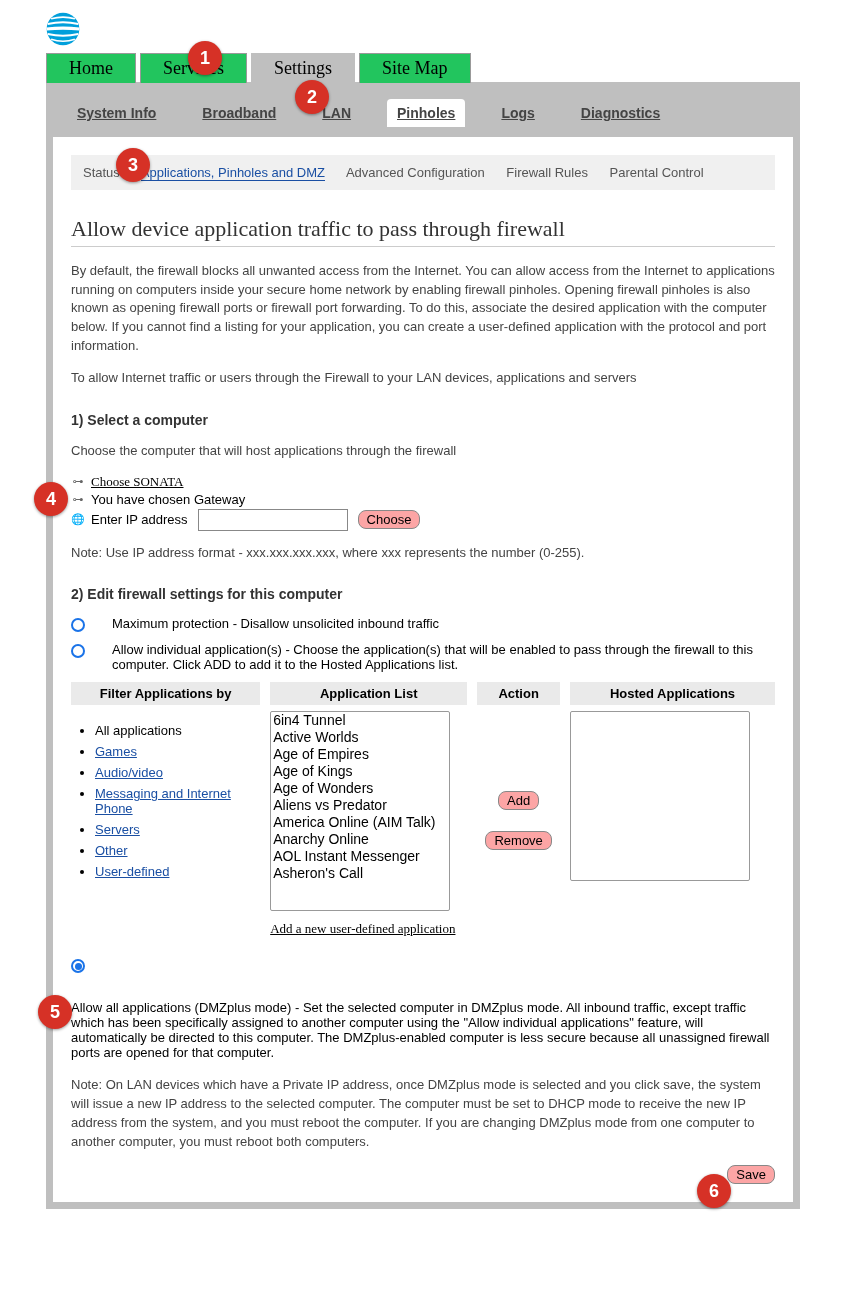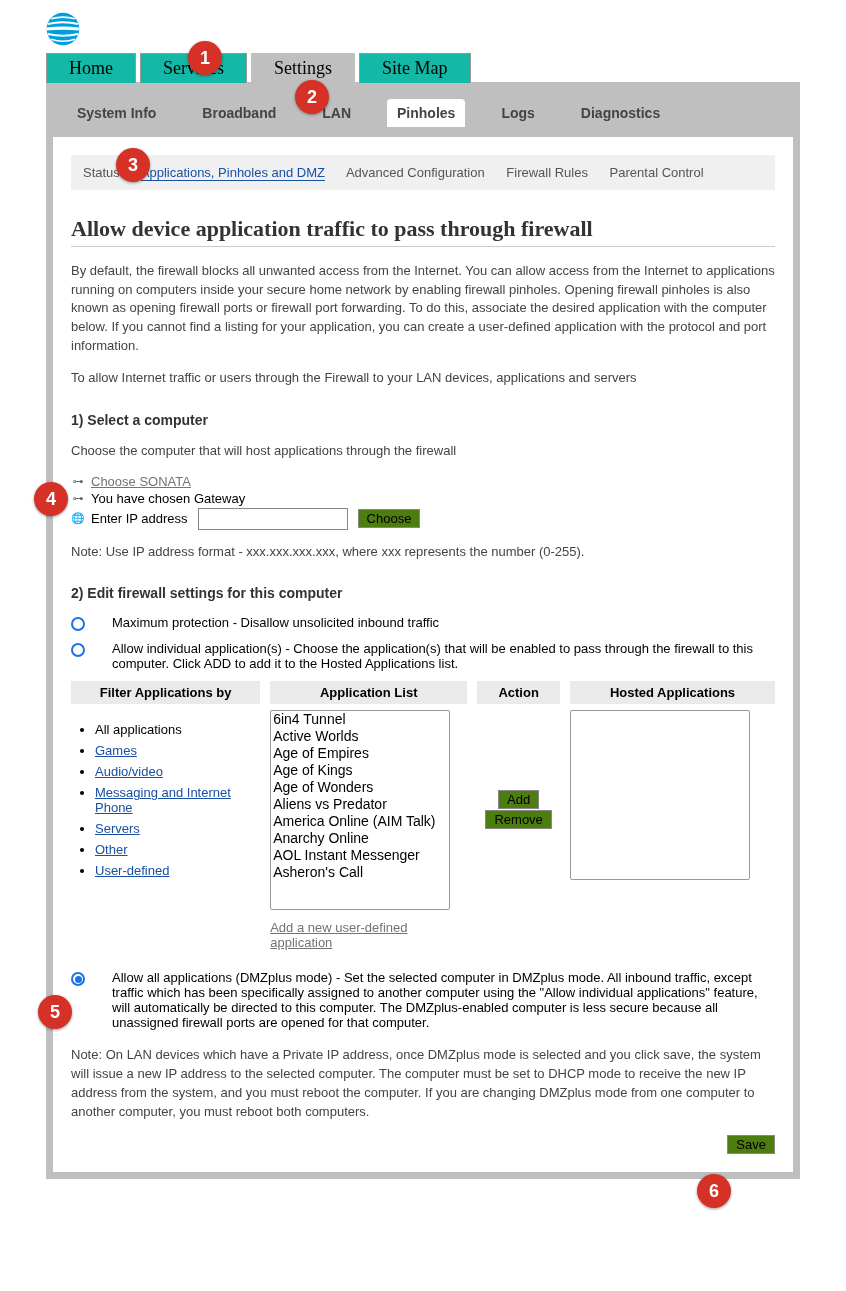--- a/index.html
+++ b/index.html
@@ -20,21 +20,21 @@
     margin-left: 46px;
     position: relative;
     z-index: 2;
   }
   .main-tab {
     border: 1px solid #999;
     border-bottom: none;
     padding: 4px 22px;
     font-family: "Times New Roman", serif;
     font-size: 18px;
-    background: #14b8a6;
+    background: #22c55e;
     margin-right: 4px;
     cursor: pointer;
   }
   .main-tab.active {
     background: #bfbfbf;
     border-color: #bfbfbf;
   }
   .outer-frame {
     margin: 0 46px 0 46px;
     border: 7px solid #bfbfbf;
@@ -47,20 +47,21 @@
     padding: 10px 14px;
     background: #bfbfbf;
     gap: 26px;
     font-weight: bold;
     font-size: 14px;
     color: #444;
   }
   .sub-tab {
     padding: 6px 10px;
     cursor: pointer;
+    text-decoration: underline;
   }
   .sub-tab.active {
     background: #fff;
     border-radius: 4px 4px 0 0;
   }
   .inner-content {
     background: #fff;
     padding: 18px;
   }
   .tertiary-bar {
@@ -72,41 +73,41 @@
   .tertiary-bar span {
     margin-right: 18px;
     cursor: pointer;
   }
   .tertiary-bar .t-active {
     color: #1a4fa3;
     border-bottom: 1px solid #1a4fa3;
   }
   h1.page-title {
     font-family: "Times New Roman", serif;
-    font-weight: bold;
+    font-weight: normal;
     font-size: 22px;
     color: #333;
     border-bottom: 1px solid #ccc;
     padding-bottom: 4px;
     margin-top: 26px;
   }
   p { color: #444; line-height: 1.45; }
   h3 { font-size: 14px; color: #333; margin-top: 24px; }
-  a.inline { color: #737373; text-decoration: underline; cursor: pointer; }
+  a.inline { color: #000000; text-decoration: underline; cursor: pointer; font-family: Liberation Serif, serif; }
   .computer-list { margin: 6px 0; }
   .computer-row { display:flex; align-items:center; gap:6px; margin:2px 0; }
   .net-icon { width:14px; display:inline-block; text-align:center; font-size:11px; color:#666; }
   input.ip { width:150px; height:22px; border:1px solid #888; margin:0 4px; }
   button.small-btn {
     font-family: Arial, sans-serif;
     font-size: 13px;
     padding: 1px 8px;
     border: 1px solid #888;
-    border-radius: 0;
-    background: #4d7c0f;
+    border-radius: 8px;
+    background: #fca5a5;
     cursor: pointer;
   }
   .radio-row { display:flex; align-items:flex-start; gap:27px; margin:10px 0; }
   .radio-circle {
     width:14px; height:14px; border:2px solid #1a73e8; border-radius:50%; flex-shrink:0; margin-top:2px;
     display:flex; align-items:center; justify-content:center;
   }
   .radio-circle.checked::after {
     content:""; width:7px; height:7px; background:#1a73e8; border-radius:50%;
   }
@@ -119,21 +120,21 @@
   .col1 { width:192px; }
   .col2 { width:200px; }
   .col3 { width:84px; }
   .col4 { width:208px; }
   .filter-list { padding-left:24px; margin-top:12px; }
   .filter-list li { margin:6px 0; }
   .filter-list li a { color:#1a4fa3; text-decoration:underline; cursor:pointer; }
   select.app-list {
     width:180px; height:200px; border:1px solid #999; font-size:14px; font-family:Arial,sans-serif;
   }
-  .action-btns { display:flex; flex-direction:column; gap:1px; align-items:center; margin-top:80px; }
+  .action-btns { display:flex; flex-direction:column; gap:21px; align-items:center; margin-top:80px; }
   select.hosted { width:180px; height:170px; border:1px solid #999; }
   .add-link { margin-top:10px; }
   .note { color:#444; line-height:1.45; margin-top:16px; }
   .save-row { text-align:right; margin-top:10px; }
   .marker {
     position:absolute; width:34px; height:34px; border-radius:50%;
     background:#d63126; color:#fff; font-weight:bold; font-size:18px;
     display:flex; align-items:center; justify-content:center;
     font-family: Arial, sans-serif;
     box-shadow: 0 1px 3px rgba(0,0,0,0.4);
@@ -273,21 +274,21 @@
         <div class="action-btns">
           <button class="small-btn">Add</button>
           <button class="small-btn">Remove</button>
         </div>
       </div>
       <div class="col4">
         <select multiple="" class="hosted"></select>
       </div>
     </div>
 
-    <div class="radio-row" style="margin-top:20px;">
+    <div class="radio-row" style="margin-top:20px;flex-direction:column;">
       <div class="radio-circle checked"></div>
       <div>Allow all applications (DMZplus mode) - Set the selected computer in DMZplus mode. All inbound traffic, except traffic which has been specifically assigned to another computer using the "Allow individual applications" feature, will automatically be directed to this computer. The DMZplus-enabled computer is less secure because all unassigned firewall ports are opened for that computer.</div>
     </div>
 
     <p class="note">Note: On LAN devices which have a Private IP address, once DMZplus mode is selected and you click save, the system will issue a new IP address to the selected computer. The computer must be set to DHCP mode to receive the new IP address from the system, and you must reboot the computer. If you are changing DMZplus mode from one computer to another computer, you must reboot both computers.</p>
 
     <div class="save-row">
       <button class="small-btn">Save</button>
     </div>
 

